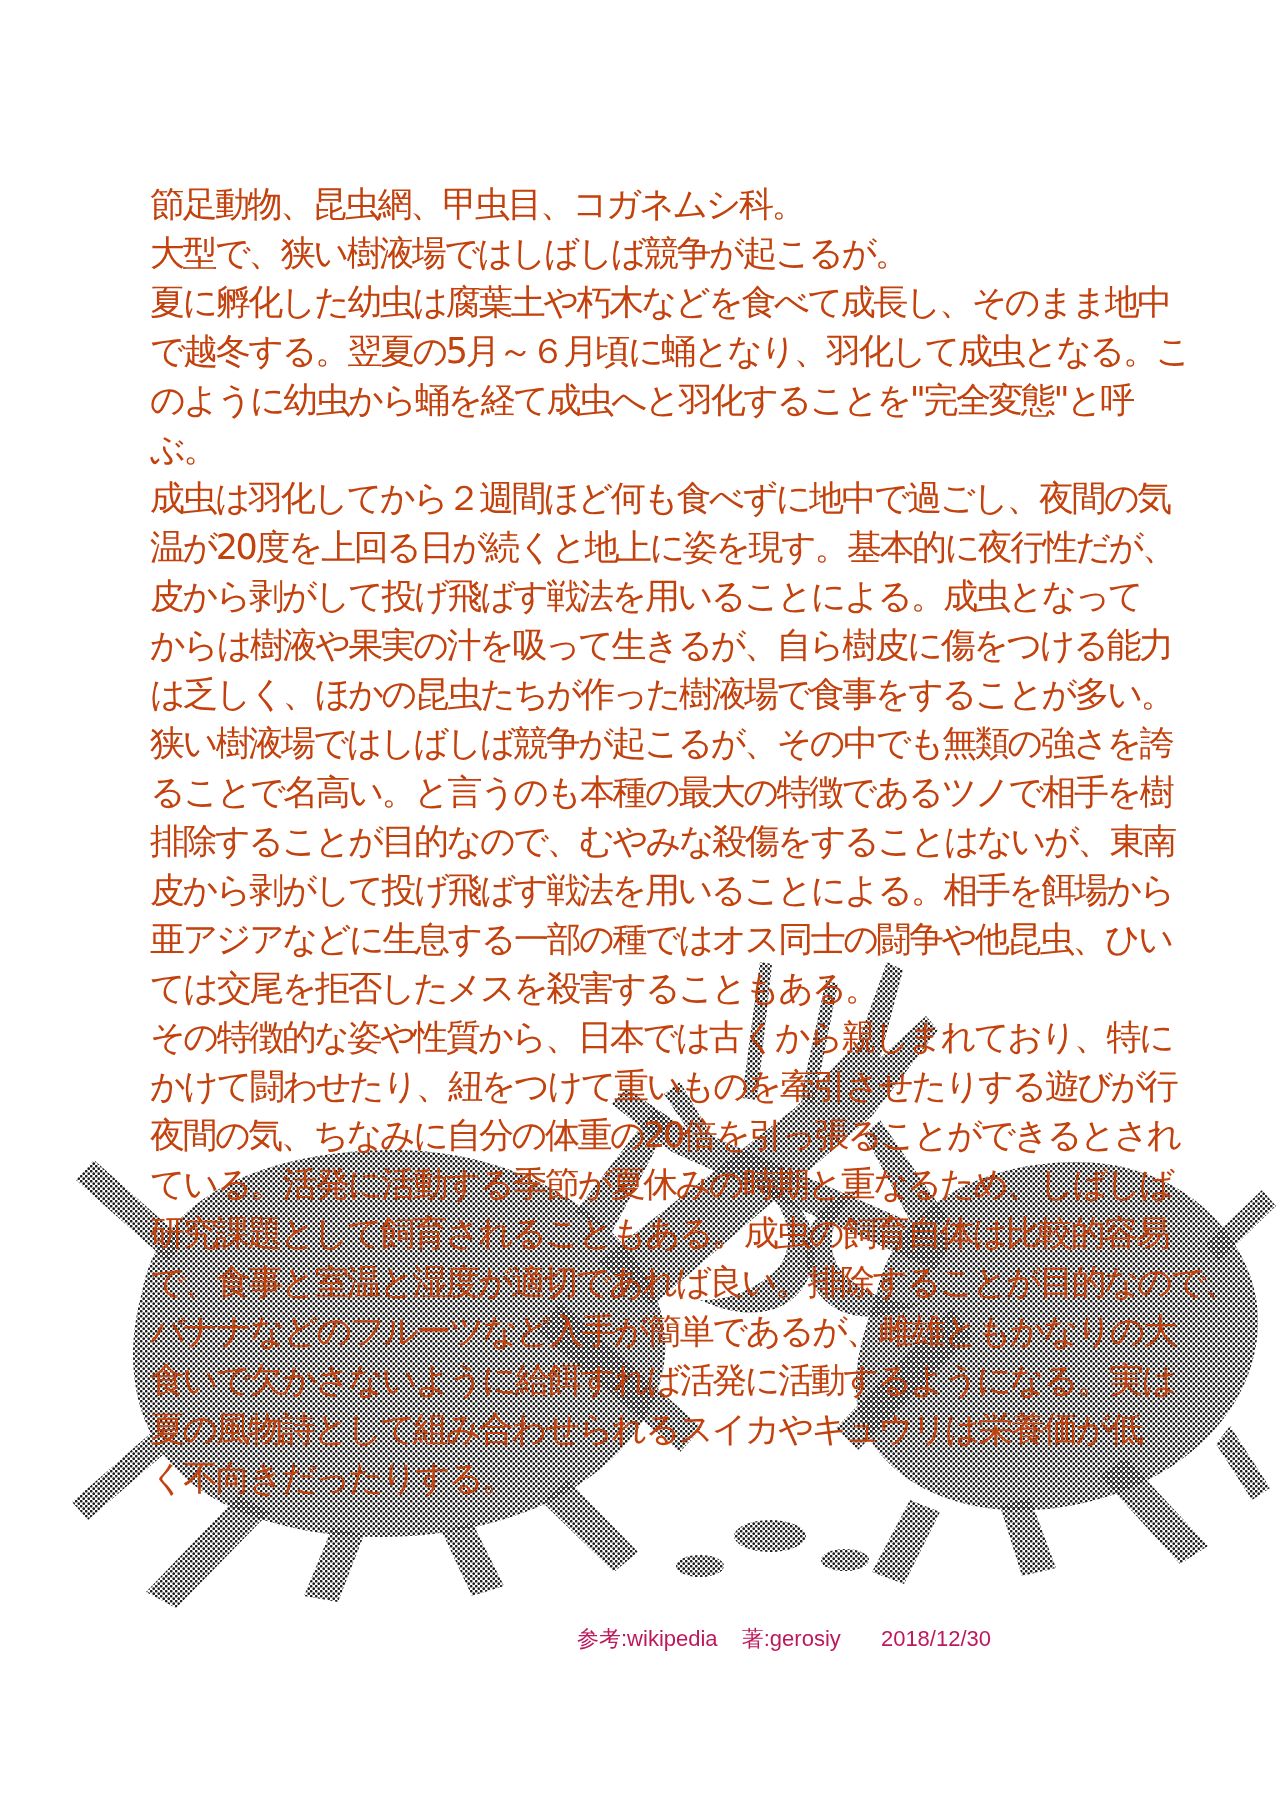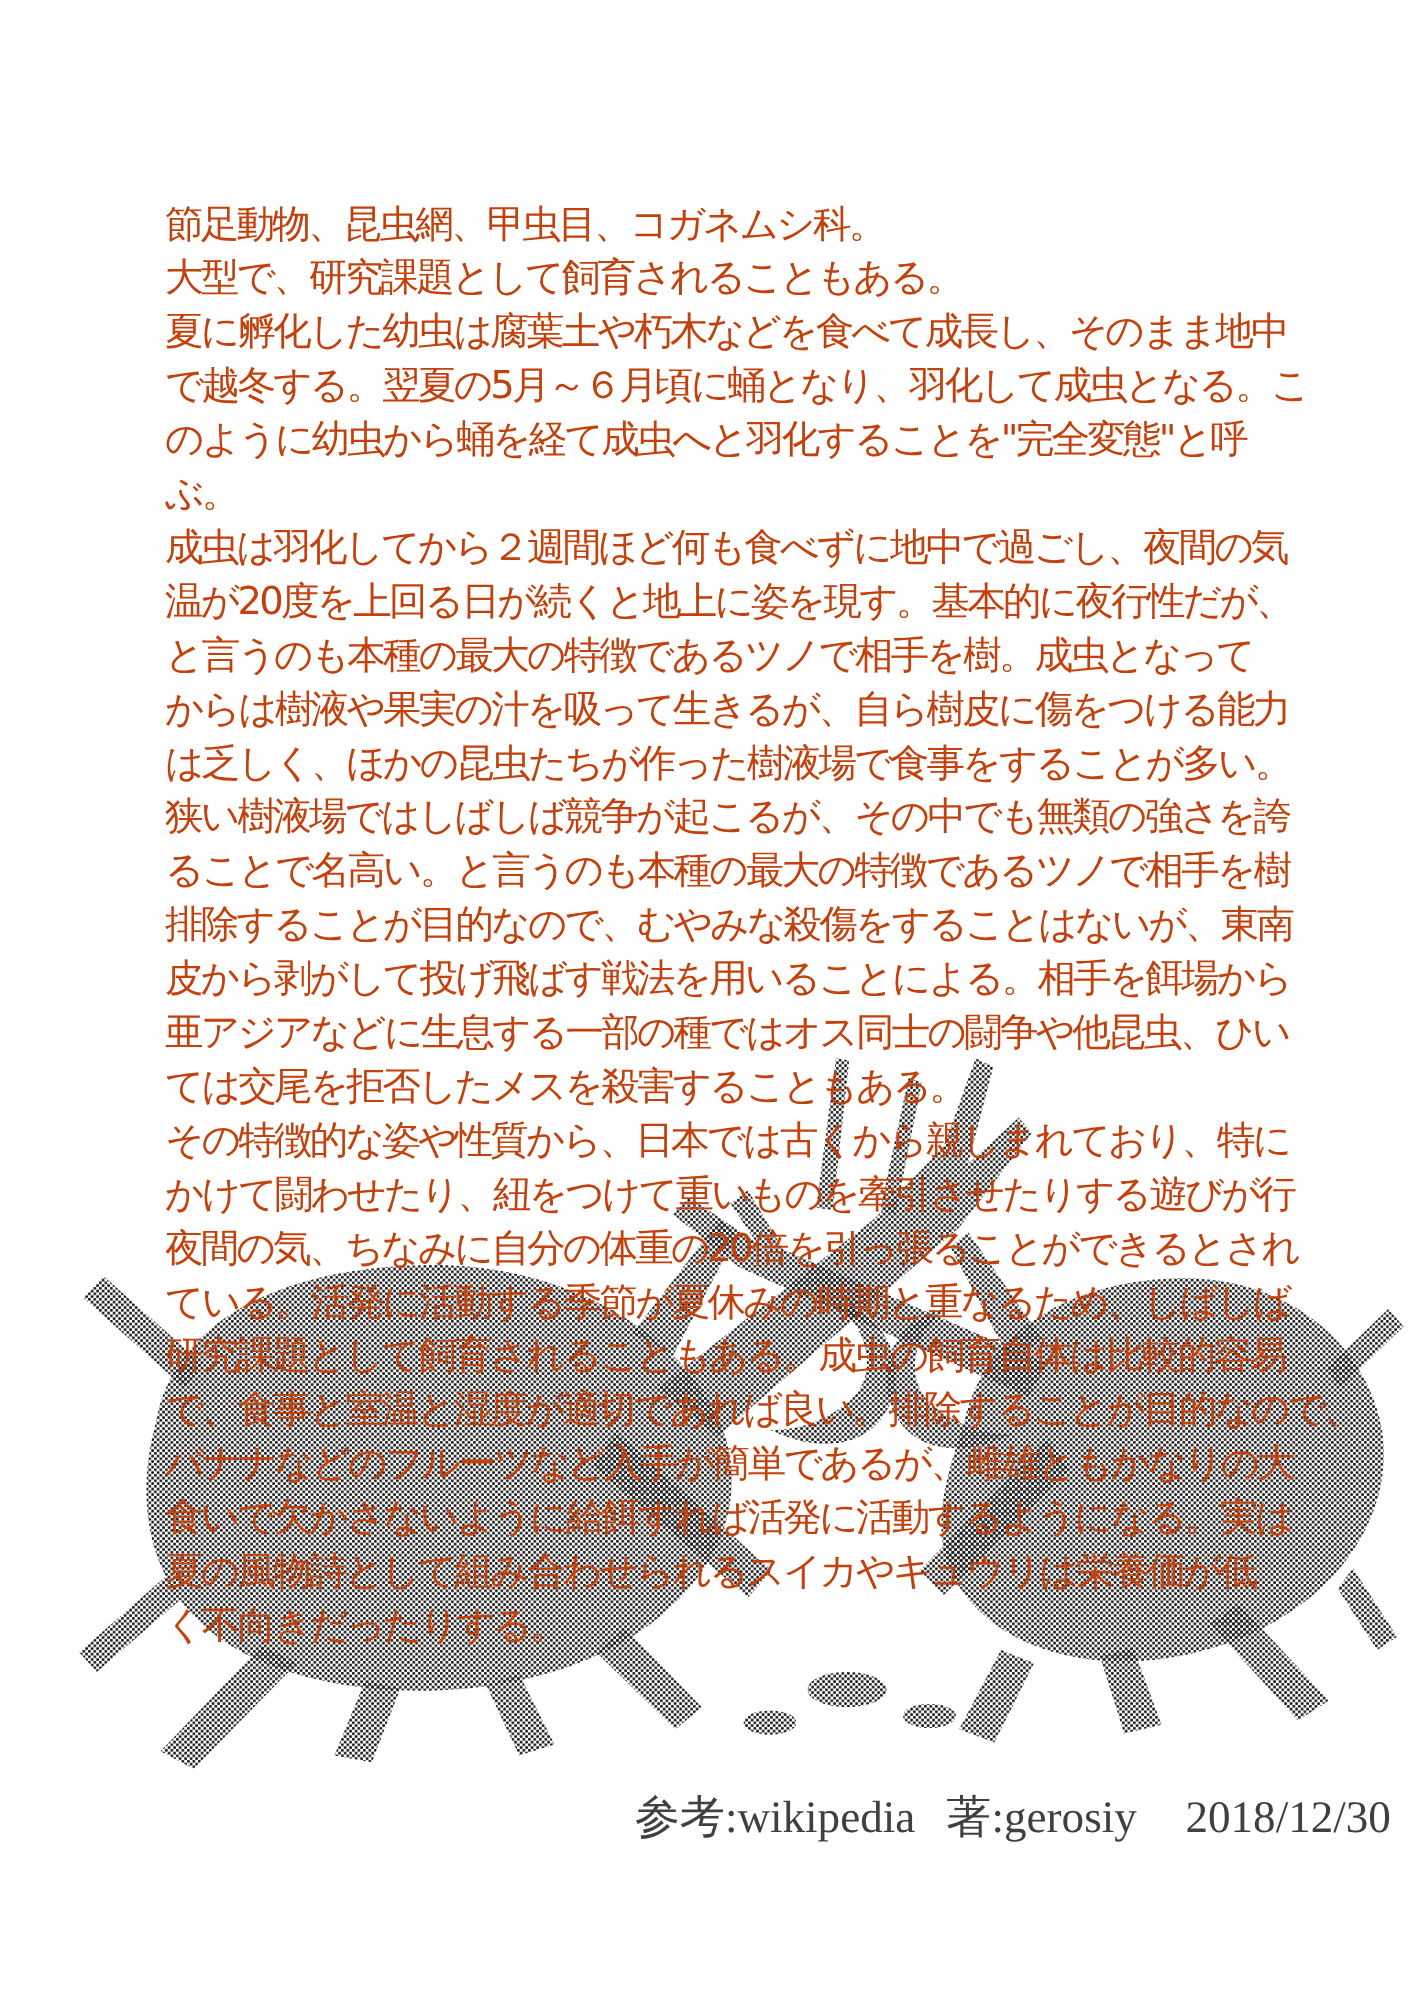--- a/index.html
+++ b/index.html
@@ -35,23 +35,23 @@
     line-height: 49px;
   }
   .bodytext .line {
     height: 49px;
     white-space: nowrap;
   }
   .footer {
     position: absolute;
     left: 577px;
     top: 1624px;
-    color: #404040;
-    font-family: Liberation Serif, serif;
-    font-size: 41px;
+    color: #be185d;
+    font-family: Liberation Sans, sans-serif;
+    font-size: 22px;
     white-space: nowrap;
   }
   .footer .ref   { margin-right: 18px; }
   .footer .auth  { margin-right: 34px; }
 </style>
 </head>
 <body>
 
 <div class="page">
 
@@ -94,28 +94,28 @@
 
     <g fill="url(#ht)">
       <ellipse cx="770" cy="1536" rx="36" ry="16"></ellipse>
       <ellipse cx="700" cy="1566" rx="24" ry="11"></ellipse>
       <ellipse cx="845" cy="1560" rx="24" ry="11"></ellipse>
     </g>
   </svg>
 
   <div class="bodytext">
     <div class="line">節足動物、昆虫網、甲虫目、コガネムシ科。</div>
-    <div class="line">大型で、研究課題として飼育されることもある。</div>
+    <div class="line">大型で、狭い樹液場ではしばしば競争が起こるが。</div>
     <div class="line">夏に孵化した幼虫は腐葉土や朽木などを食べて成長し、そのまま地中</div>
     <div class="line">で越冬する。翌夏の5月～６月頃に蛹となり、羽化して成虫となる。こ</div>
     <div class="line">のように幼虫から蛹を経て成虫へと羽化することを"完全変態"と呼</div>
     <div class="line">ぶ。</div>
     <div class="line">成虫は羽化してから２週間ほど何も食べずに地中で過ごし、夜間の気</div>
     <div class="line">温が20度を上回る日が続くと地上に姿を現す。基本的に夜行性だが、</div>
-    <div class="line">と言うのも本種の最大の特徴であるツノで相手を樹。成虫となって</div>
+    <div class="line">皮から剥がして投げ飛ばす戦法を用いることによる。成虫となって</div>
     <div class="line">からは樹液や果実の汁を吸って生きるが、自ら樹皮に傷をつける能力</div>
     <div class="line">は乏しく、ほかの昆虫たちが作った樹液場で食事をすることが多い。</div>
     <div class="line">狭い樹液場ではしばしば競争が起こるが、その中でも無類の強さを誇</div>
     <div class="line">ることで名高い。と言うのも本種の最大の特徴であるツノで相手を樹</div>
     <div class="line">排除することが目的なので、むやみな殺傷をすることはないが、東南</div>
     <div class="line">皮から剥がして投げ飛ばす戦法を用いることによる。相手を餌場から</div>
     <div class="line">亜アジアなどに生息する一部の種ではオス同士の闘争や他昆虫、ひい</div>
     <div class="line">ては交尾を拒否したメスを殺害することもある。</div>
     <div class="line">その特徴的な姿や性質から、日本では古くから親しまれており、特に</div>
     <div class="line">かけて闘わせたり、紐をつけて重いものを牽引させたりする遊びが行</div>

